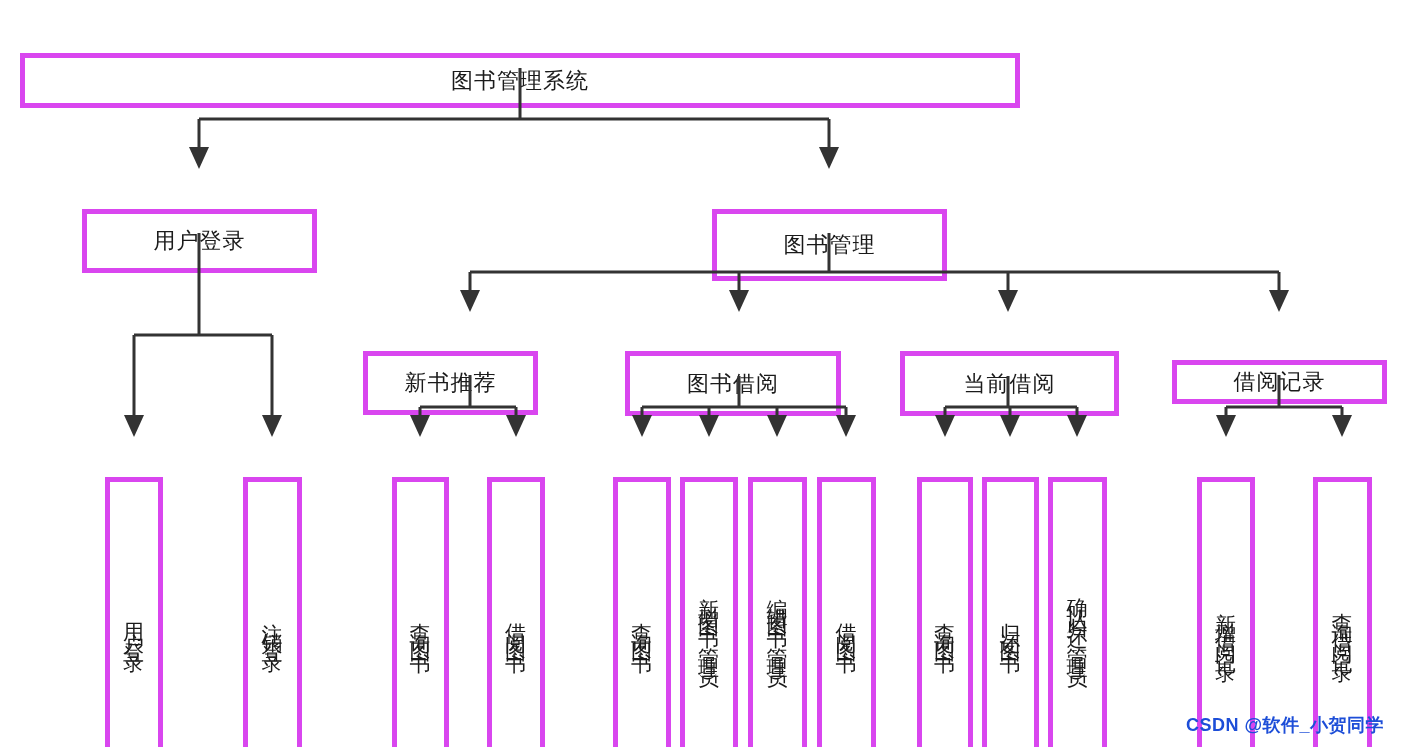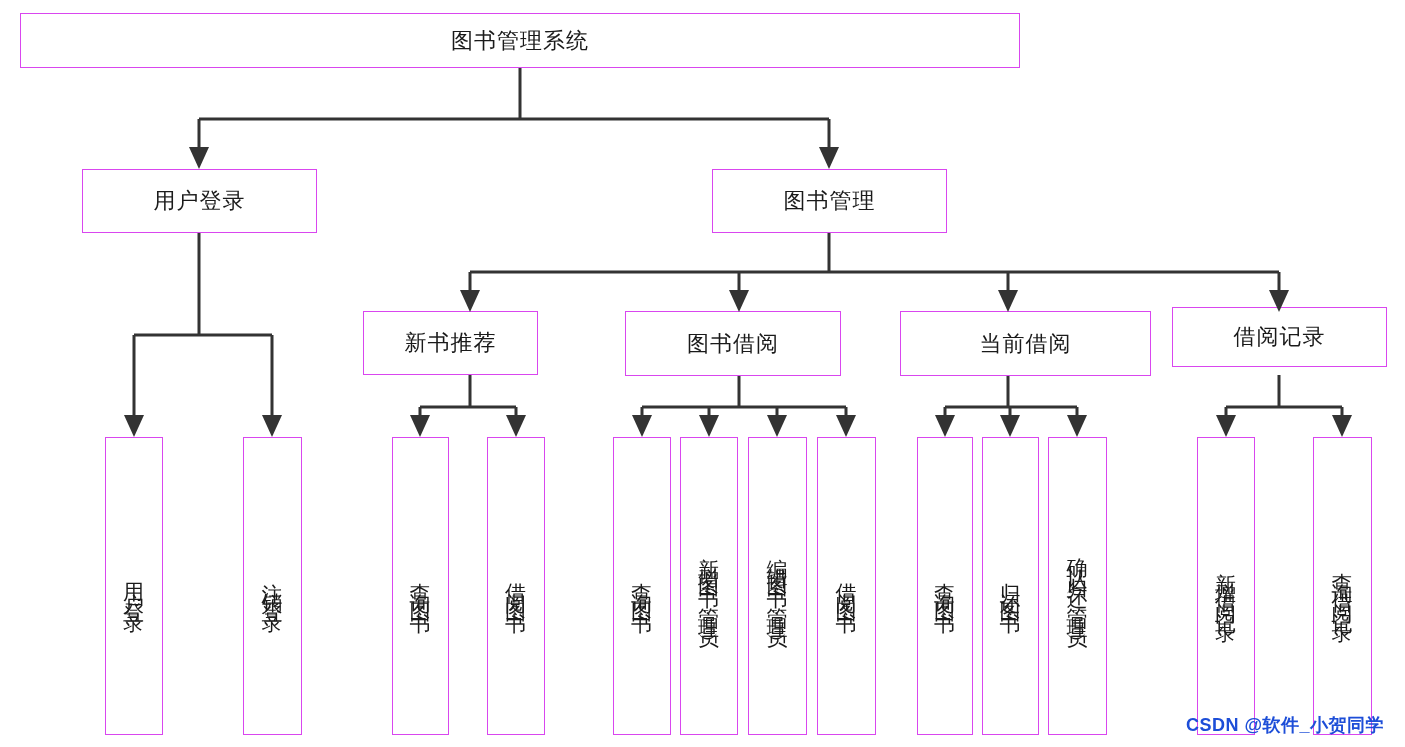--- a/index.html
+++ b/index.html
@@ -7,27 +7,28 @@
     position: relative;
     width: 1405px;
     height: 747px;
     background: #ffffff;
     font-family: "Liberation Sans", sans-serif;
     overflow: hidden;
   }
   .node {
     position: absolute;
     box-sizing: border-box;
-    border: 1px solid #d946ef;
+    border: 5px solid #d946ef;
     background: #ffffff;
     display: flex;
     align-items: center;
     justify-content: center;
     color: #1a1a1a;
     z-index: 2;
+    margin-top: 40px;
   }
   .h-node { font-size: 22px; letter-spacing: 1px; }
   .leaf span {
     writing-mode: vertical-rl;
     text-orientation: mixed;
     font-size: 21px;
     letter-spacing: 10px;
     line-height: 1.1;
     white-space: nowrap;
   }
@@ -106,34 +107,34 @@
     </g>
   </svg>
 
   <div class="node h-node" style="left:20px; top:13px; width:1000px; height:55px;">
     <span>图书管理系统</span>
   </div>
 
   <div class="node h-node" style="left:82px; top:169px; width:235px; height:64px;">
     <span>用户登录</span>
   </div>
-  <div class="node h-node" style="left:712px; top:169px; width:235px; height:64px;">
+  <div class="node h-node" style="left:712px; top:169px; width:235px; height:72px;">
     <span>图书管理</span>
   </div>
 
   <div class="node h-node" style="left:363px; top:311px; width:175px; height:64px;">
     <span>新书推荐</span>
   </div>
   <div class="node h-node" style="left:625px; top:311px; width:216px; height:65px;">
     <span>图书借阅</span>
   </div>
-  <div class="node h-node" style="left:900px; top:311px; width:251px; height:65px;">
+  <div class="node h-node" style="left:900px; top:311px; width:219px; height:65px;">
     <span>当前借阅</span>
   </div>
-  <div class="node h-node" style="left:1172px; top:307px; width:215px; height:60px;">
+  <div class="node h-node" style="left:1172px; top:320px; width:215px; height:44px;">
     <span>借阅记录</span>
   </div>
 
   <div class="node leaf" style="left:105px; top:437px; width:58px; height:298px;">
     <span>用户登录</span>
   </div>
   <div class="node leaf" style="left:243px; top:437px; width:59px; height:298px;">
     <span>注销登录</span>
   </div>
 

